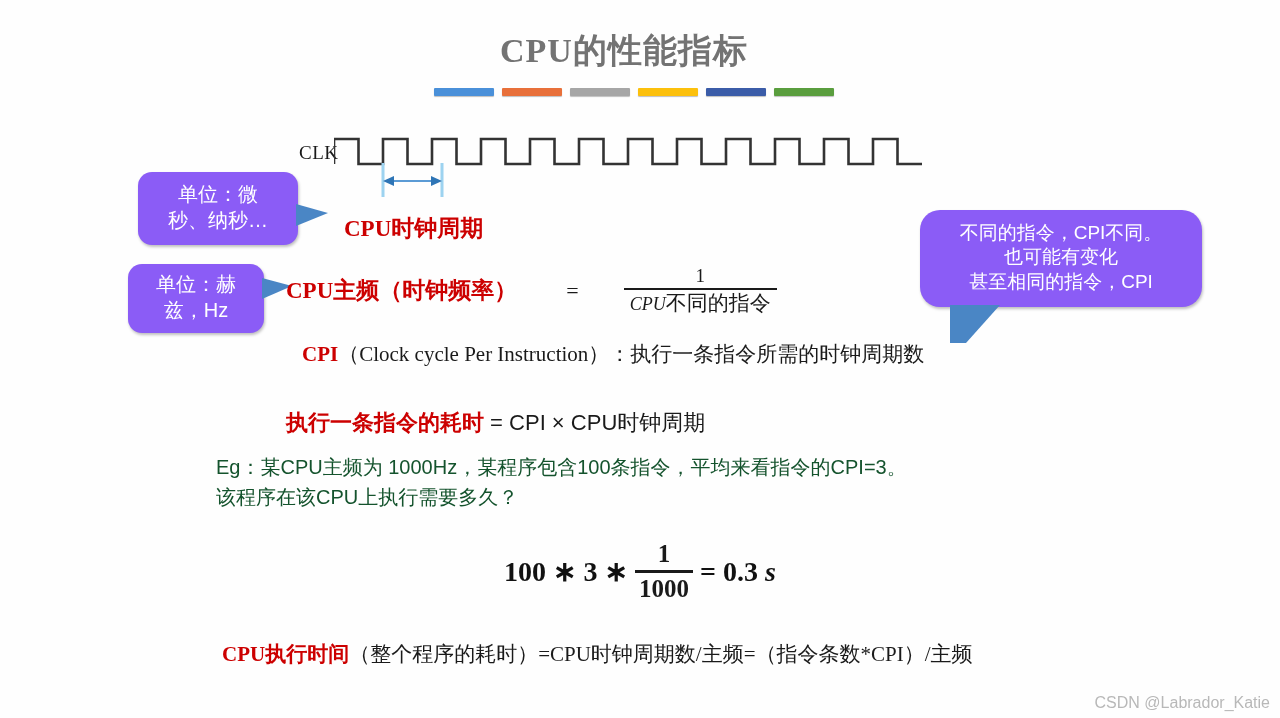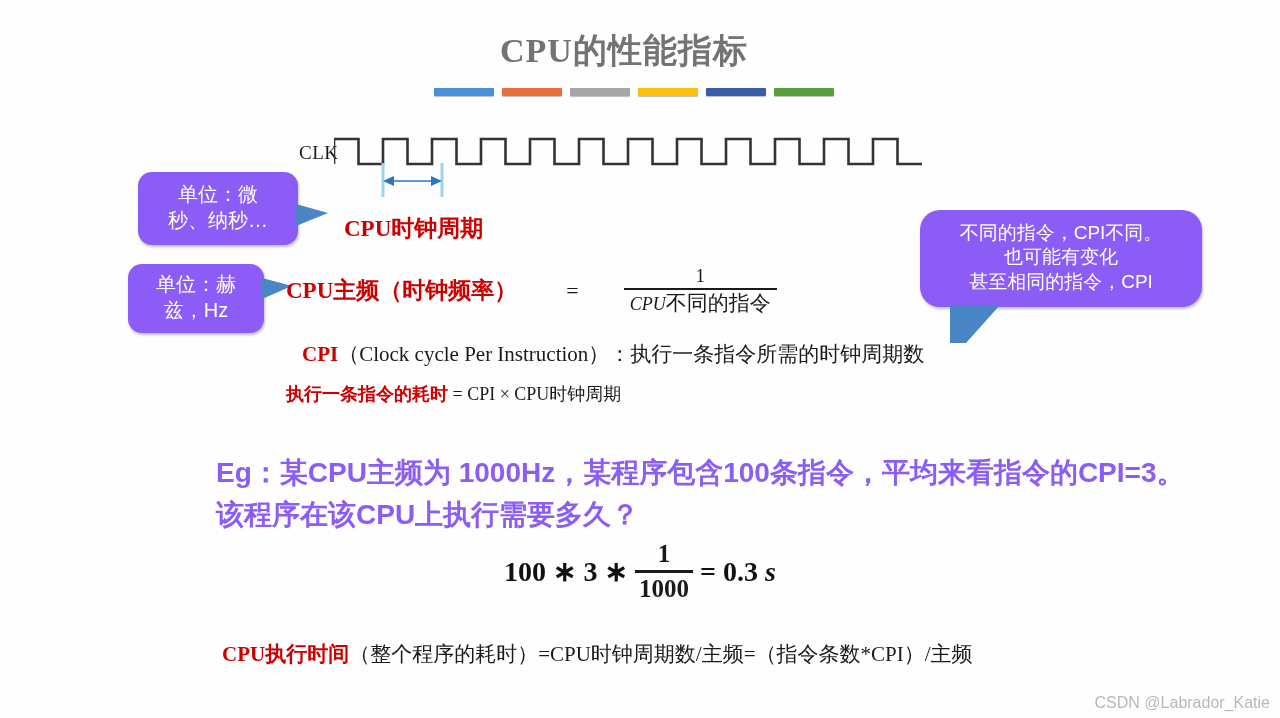--- a/index.html
+++ b/index.html
@@ -204,36 +204,36 @@
     font-family: "Liberation Serif", serif;
     color: #1a1a1a;
     white-space: nowrap;
     margin-left: 16px;
   }
   #cpi-definition .red { font-weight: bold; }
 
   #instruction-time {
     position: absolute;
     left: 286px;
-    top: 382px;
-    font-size: 18px;
-    font-family: Liberation Serif, serif;
+    top: 408px;
+    font-size: 22px;
+    font-family: Liberation Sans, sans-serif;
     color: #1a1a1a;
     white-space: nowrap;
   }
   #instruction-time .red { font-weight: bold; }
 
   
   #example-block {
     position: absolute;
     left: 216px;
     top: 452px;
-    font-size: 28px;
-    font-weight: bold;
-    color: #8b5cf6;
+    font-size: 20px;
+    font-weight: normal;
+    color: #14532d;
     line-height: 1.5;
     font-family: "Liberation Sans", sans-serif;
   }
 
   #example-formula {
     position: absolute;
     left: 0;
     top: 540px;
     width: 1280px;
     text-align: center;

